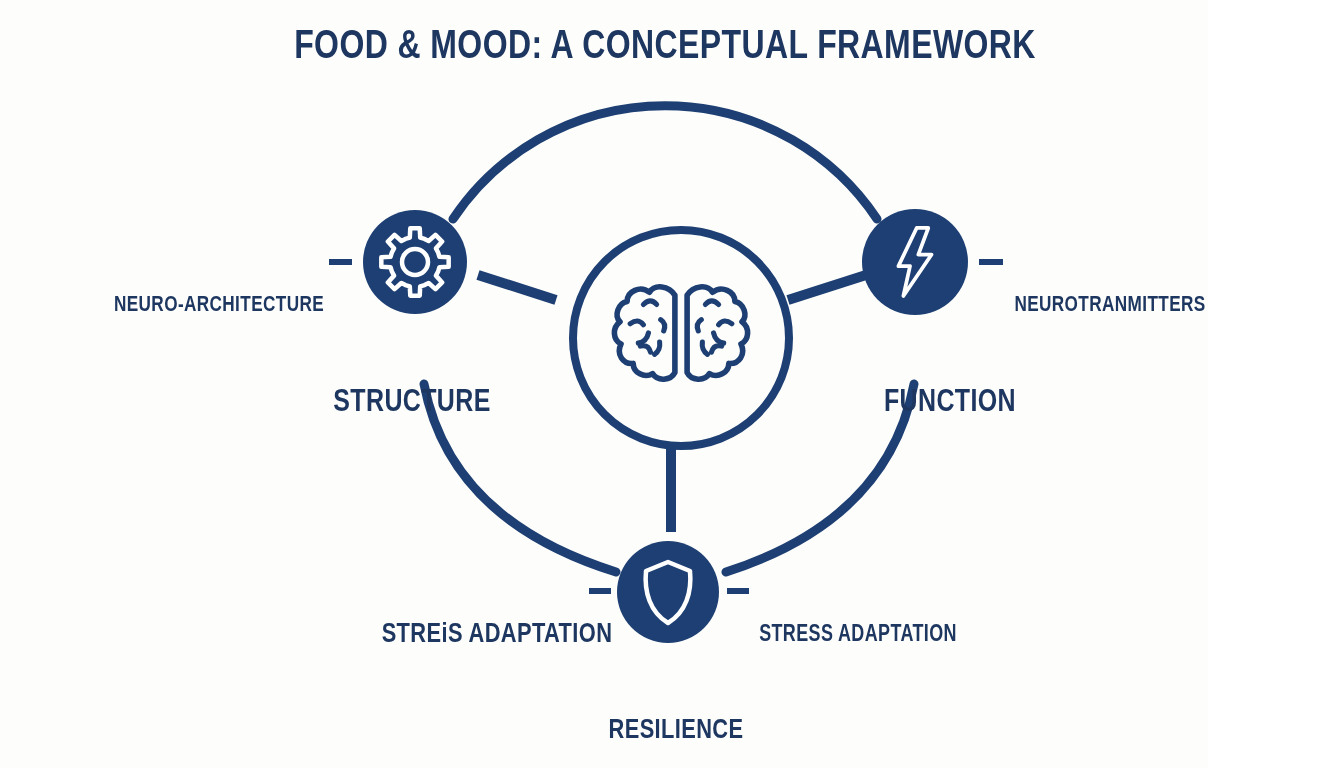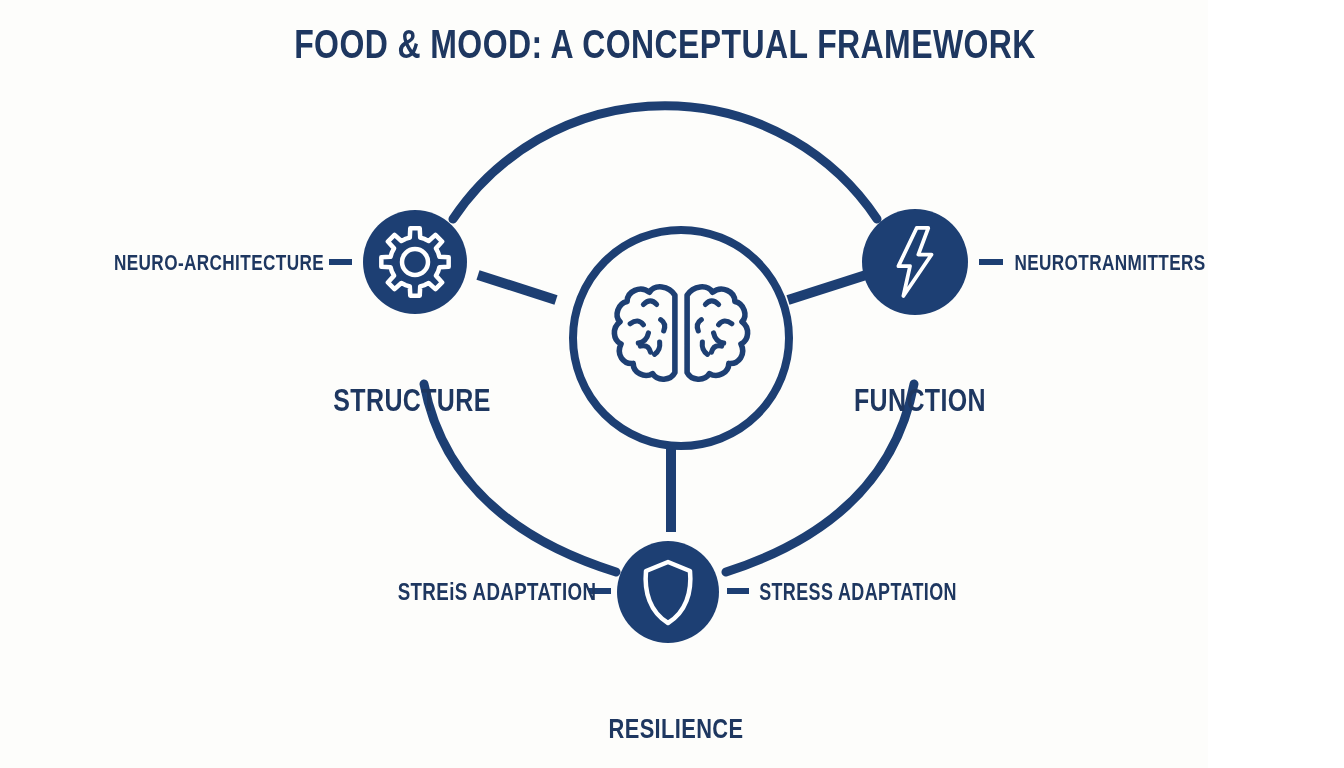--- a/index.html
+++ b/index.html
@@ -33,21 +33,21 @@
 
   .lbl {
     position: absolute; transform: translate(-50%, -50%);
     white-space: nowrap; color: var(--text_navy);
     font-weight: 700;
   }
   .lbl .squeeze { display: inline-block; transform: scaleX(0.78); letter-spacing: 0.5px; }
   .title    { font-size: 40px; }
   .title .squeeze { transform: scaleX(0.80); }
   .node-lbl { font-size: 32px; margin-top: 44px; }
-  .side-lbl { font-size: 22px; }
+  .side-lbl { font-size: 22px; margin-top: 41px; }
 </style>
 </head>
 <body>
 
 <div id="canvas">
 
   <svg class="connectors" width="1344" height="768" viewBox="0 0 1344 768">
     <path class="arc" d="M 453 219 A 255 255 0 0 1 877 219"></path>
     <path class="arc" d="M 424 384 Q 450 520 616 572"></path>
     <path class="arc" d="M 914 384 Q 888 520 726 572"></path>
@@ -109,33 +109,33 @@
 
   <div class="node-circle solid" style="left:617px; top:541px; width:102px; height:102px;">
     <svg width="64" height="70" viewBox="-32 -35 64 70">
       <path class="icon-stroke" stroke-width="4.5" d="M 0 -30 L 22 -21 C 24 0 18 20 0 31 C -18 20 -24 0 -22 -21 Z"></path>
     </svg>
   </div>
 
   <div class="lbl node-lbl" style="left:412px; top:356px;">
     <span class="squeeze">STRUCTURE</span>
   </div>
-  <div class="lbl node-lbl" style="left:920px; top:356px;text-align:right;">
+  <div class="lbl node-lbl" style="left:950px; top:356px;text-align:right;">
     <span class="squeeze">FUNCTION</span>
   </div>
   <div class="lbl node-lbl" style="left:676px; top:685px; font-size:28px;">
     <span class="squeeze">RESILIENCE</span>
   </div>
 
   <div class="lbl side-lbl" style="left:219px; top:263px;">
     <span class="squeeze">NEURO-ARCHITECTURE</span>
   </div>
   <div class="lbl side-lbl" style="left:1110px; top:263px;">
     <span class="squeeze">NEUROTRANMITTERS</span>
   </div>
-  <div class="lbl side-lbl" style="left:497px; top:592px; font-size:24px;">
+  <div class="lbl side-lbl" style="left:497px; top:592px; font-size:28px;">
     <span class="squeeze">STREiS ADAPTATION</span>
   </div>
   <div class="lbl side-lbl" style="left:858px; top:592px; font-size:23px;">
     <span class="squeeze">STRESS ADAPTATION</span>
   </div>
 
 </div>
 
 </body></html>

